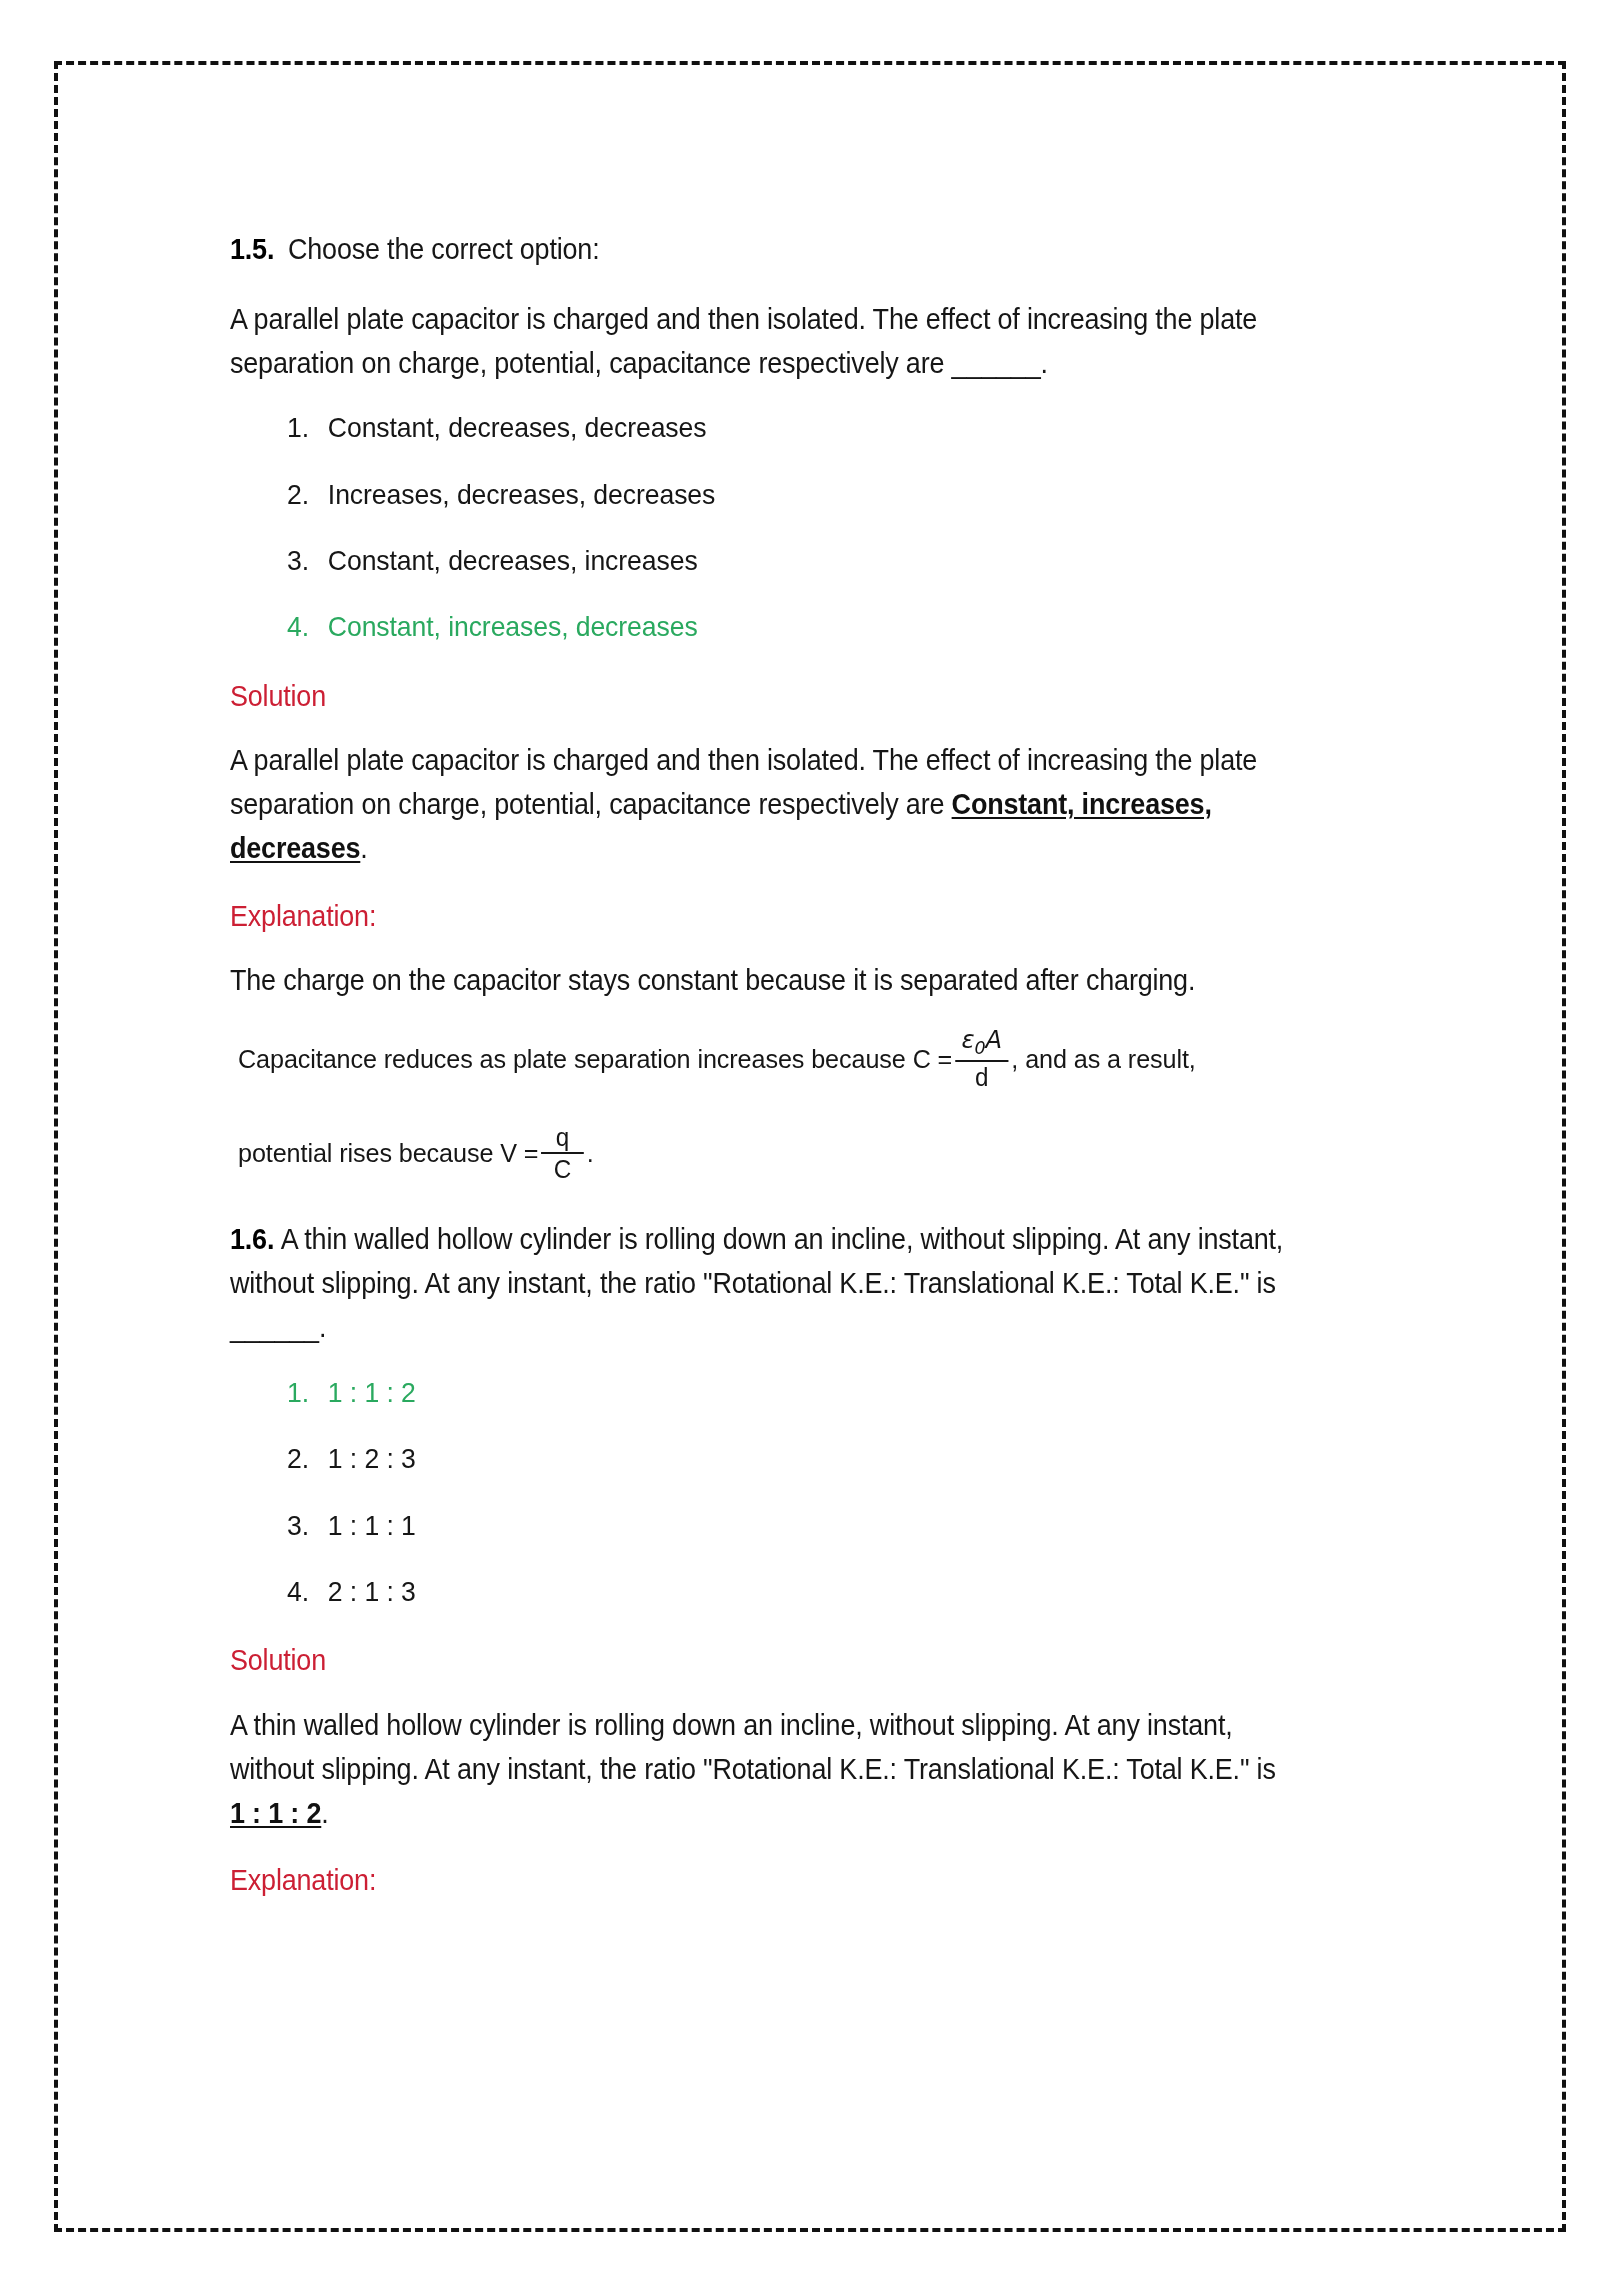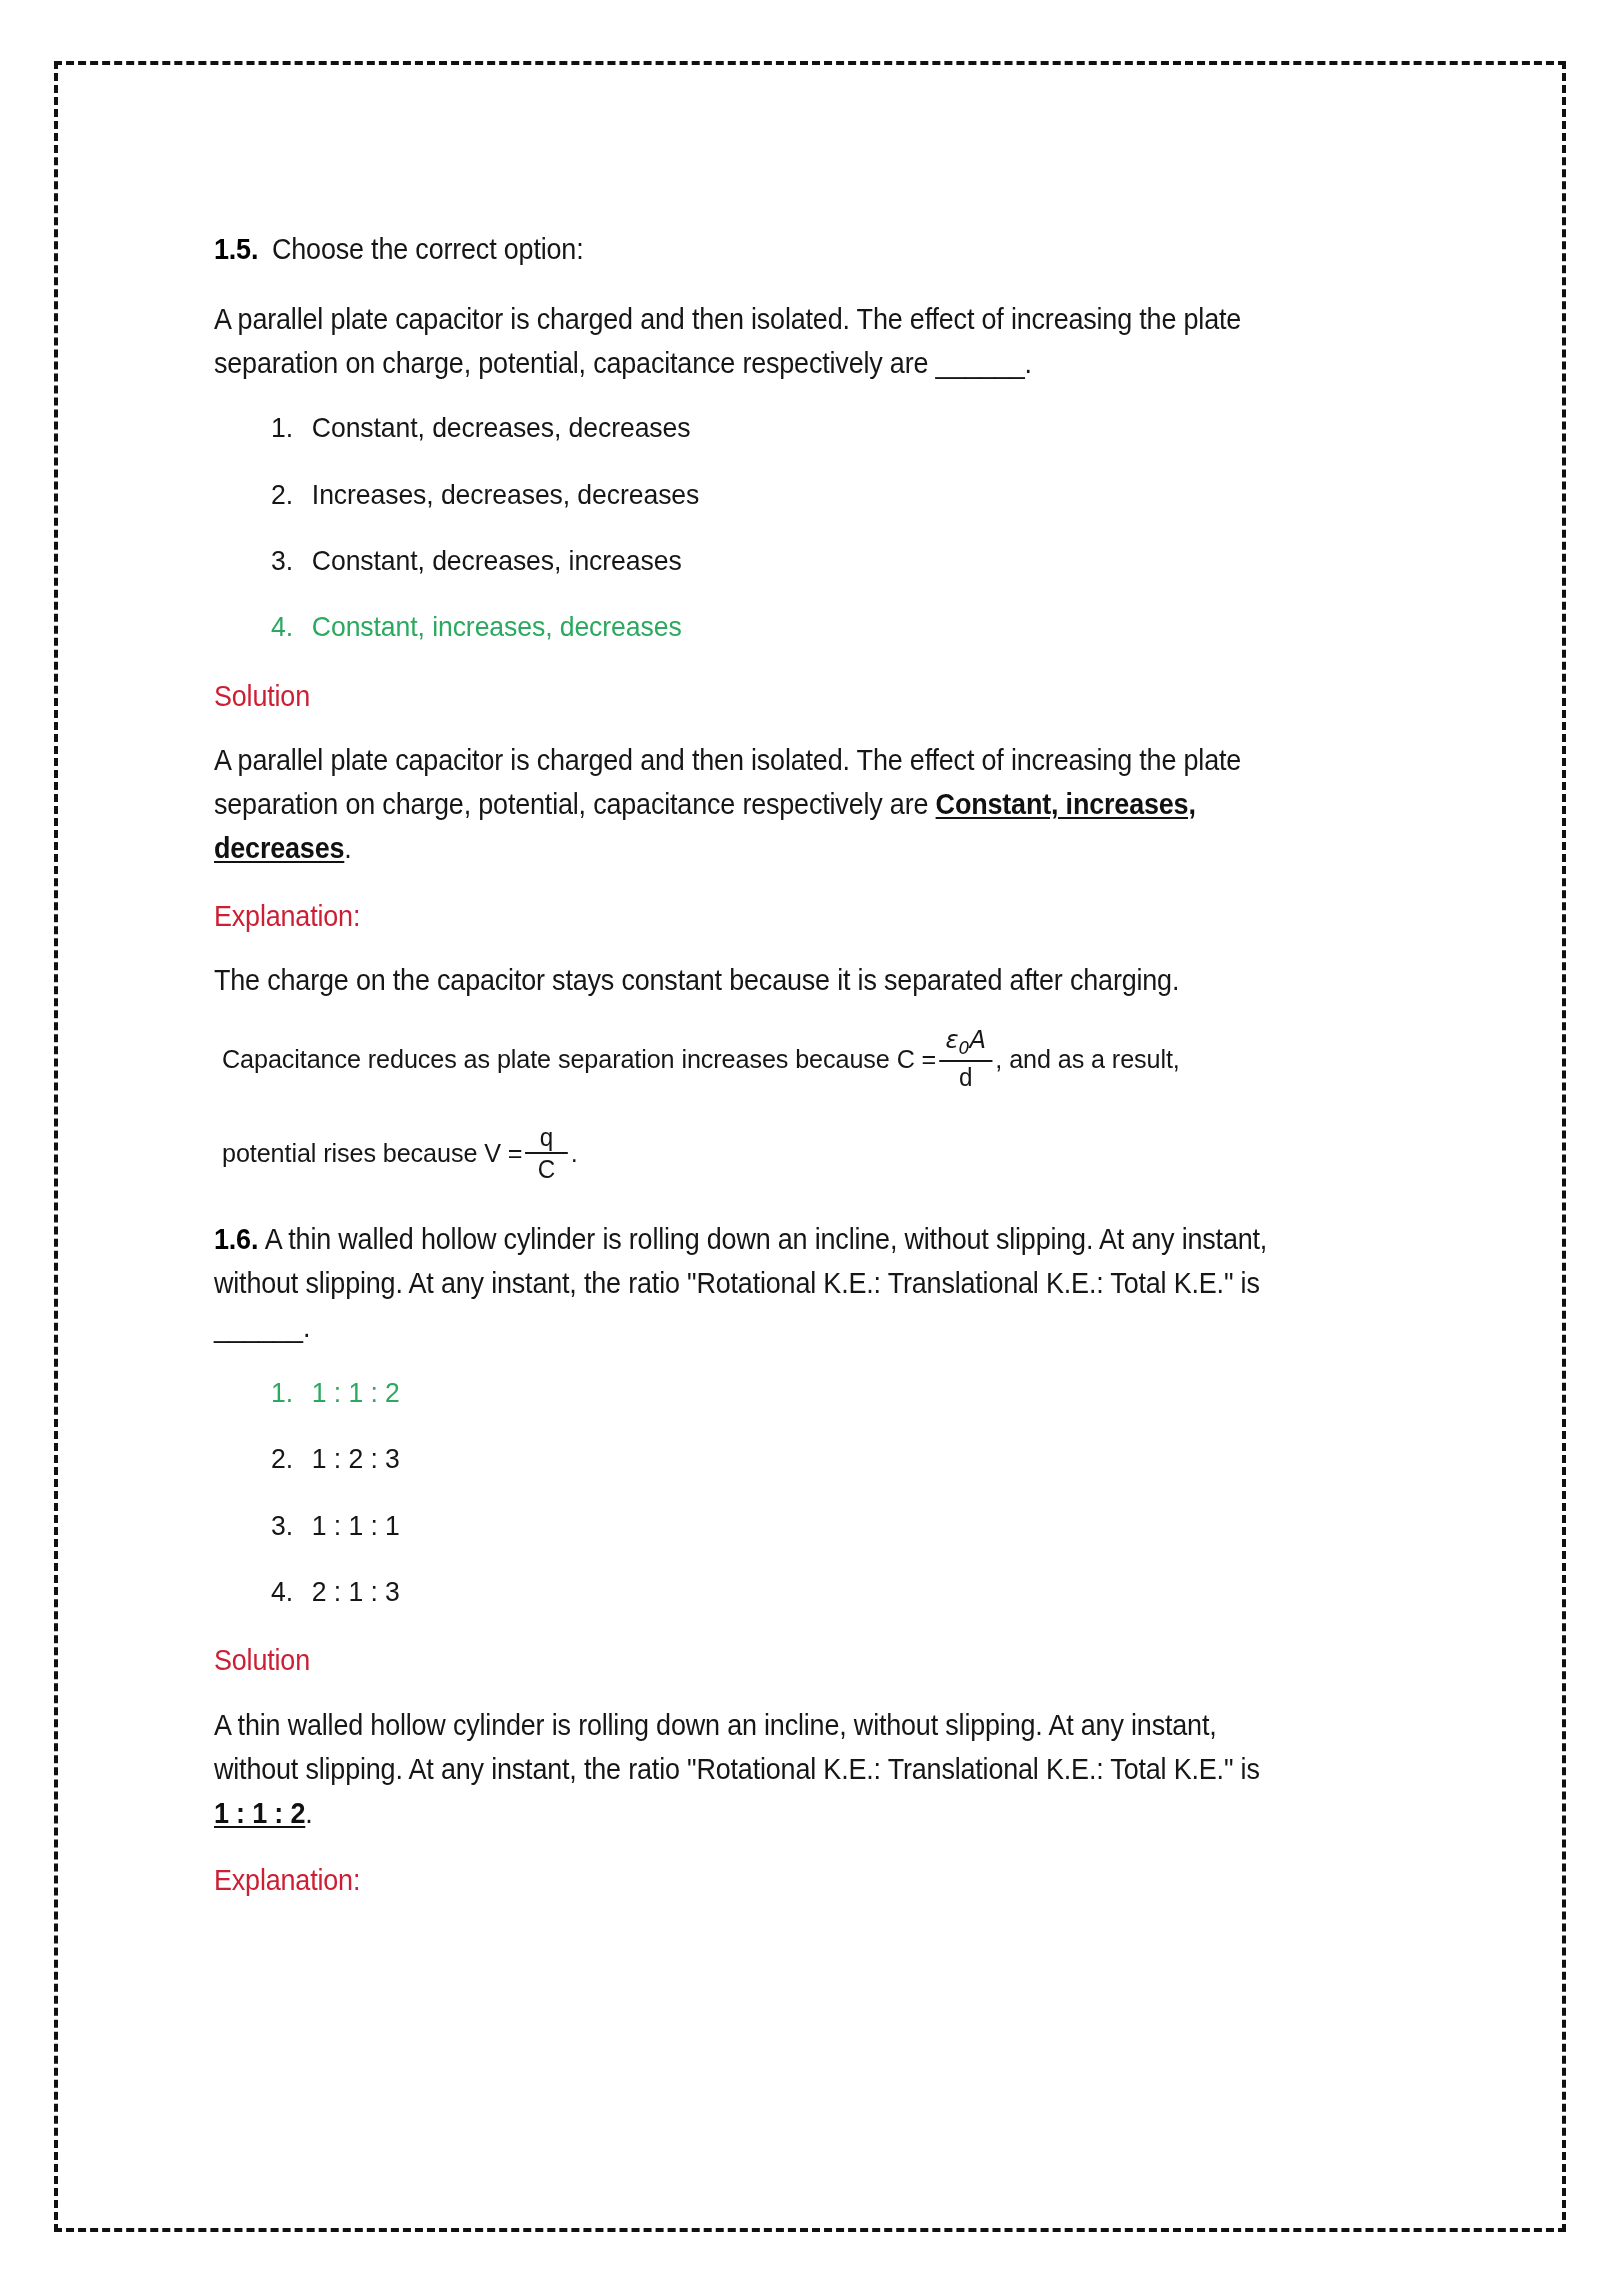--- a/index.html
+++ b/index.html
@@ -27,21 +27,21 @@
     position: relative;
     width: 100%;
     height: 100%;
     box-sizing: border-box;
     border: 4.9px dashed #111111;
     background: #ffffff;
   }
 
   #content {
     position: absolute;
-    left: 156px;
+    left: 172px;
     top: 162px;
     width: 1137px;
   }
 
   
   .qline,
   .para {
     font-size: 29px;
     line-height: 1.52;
     color: #161616;

